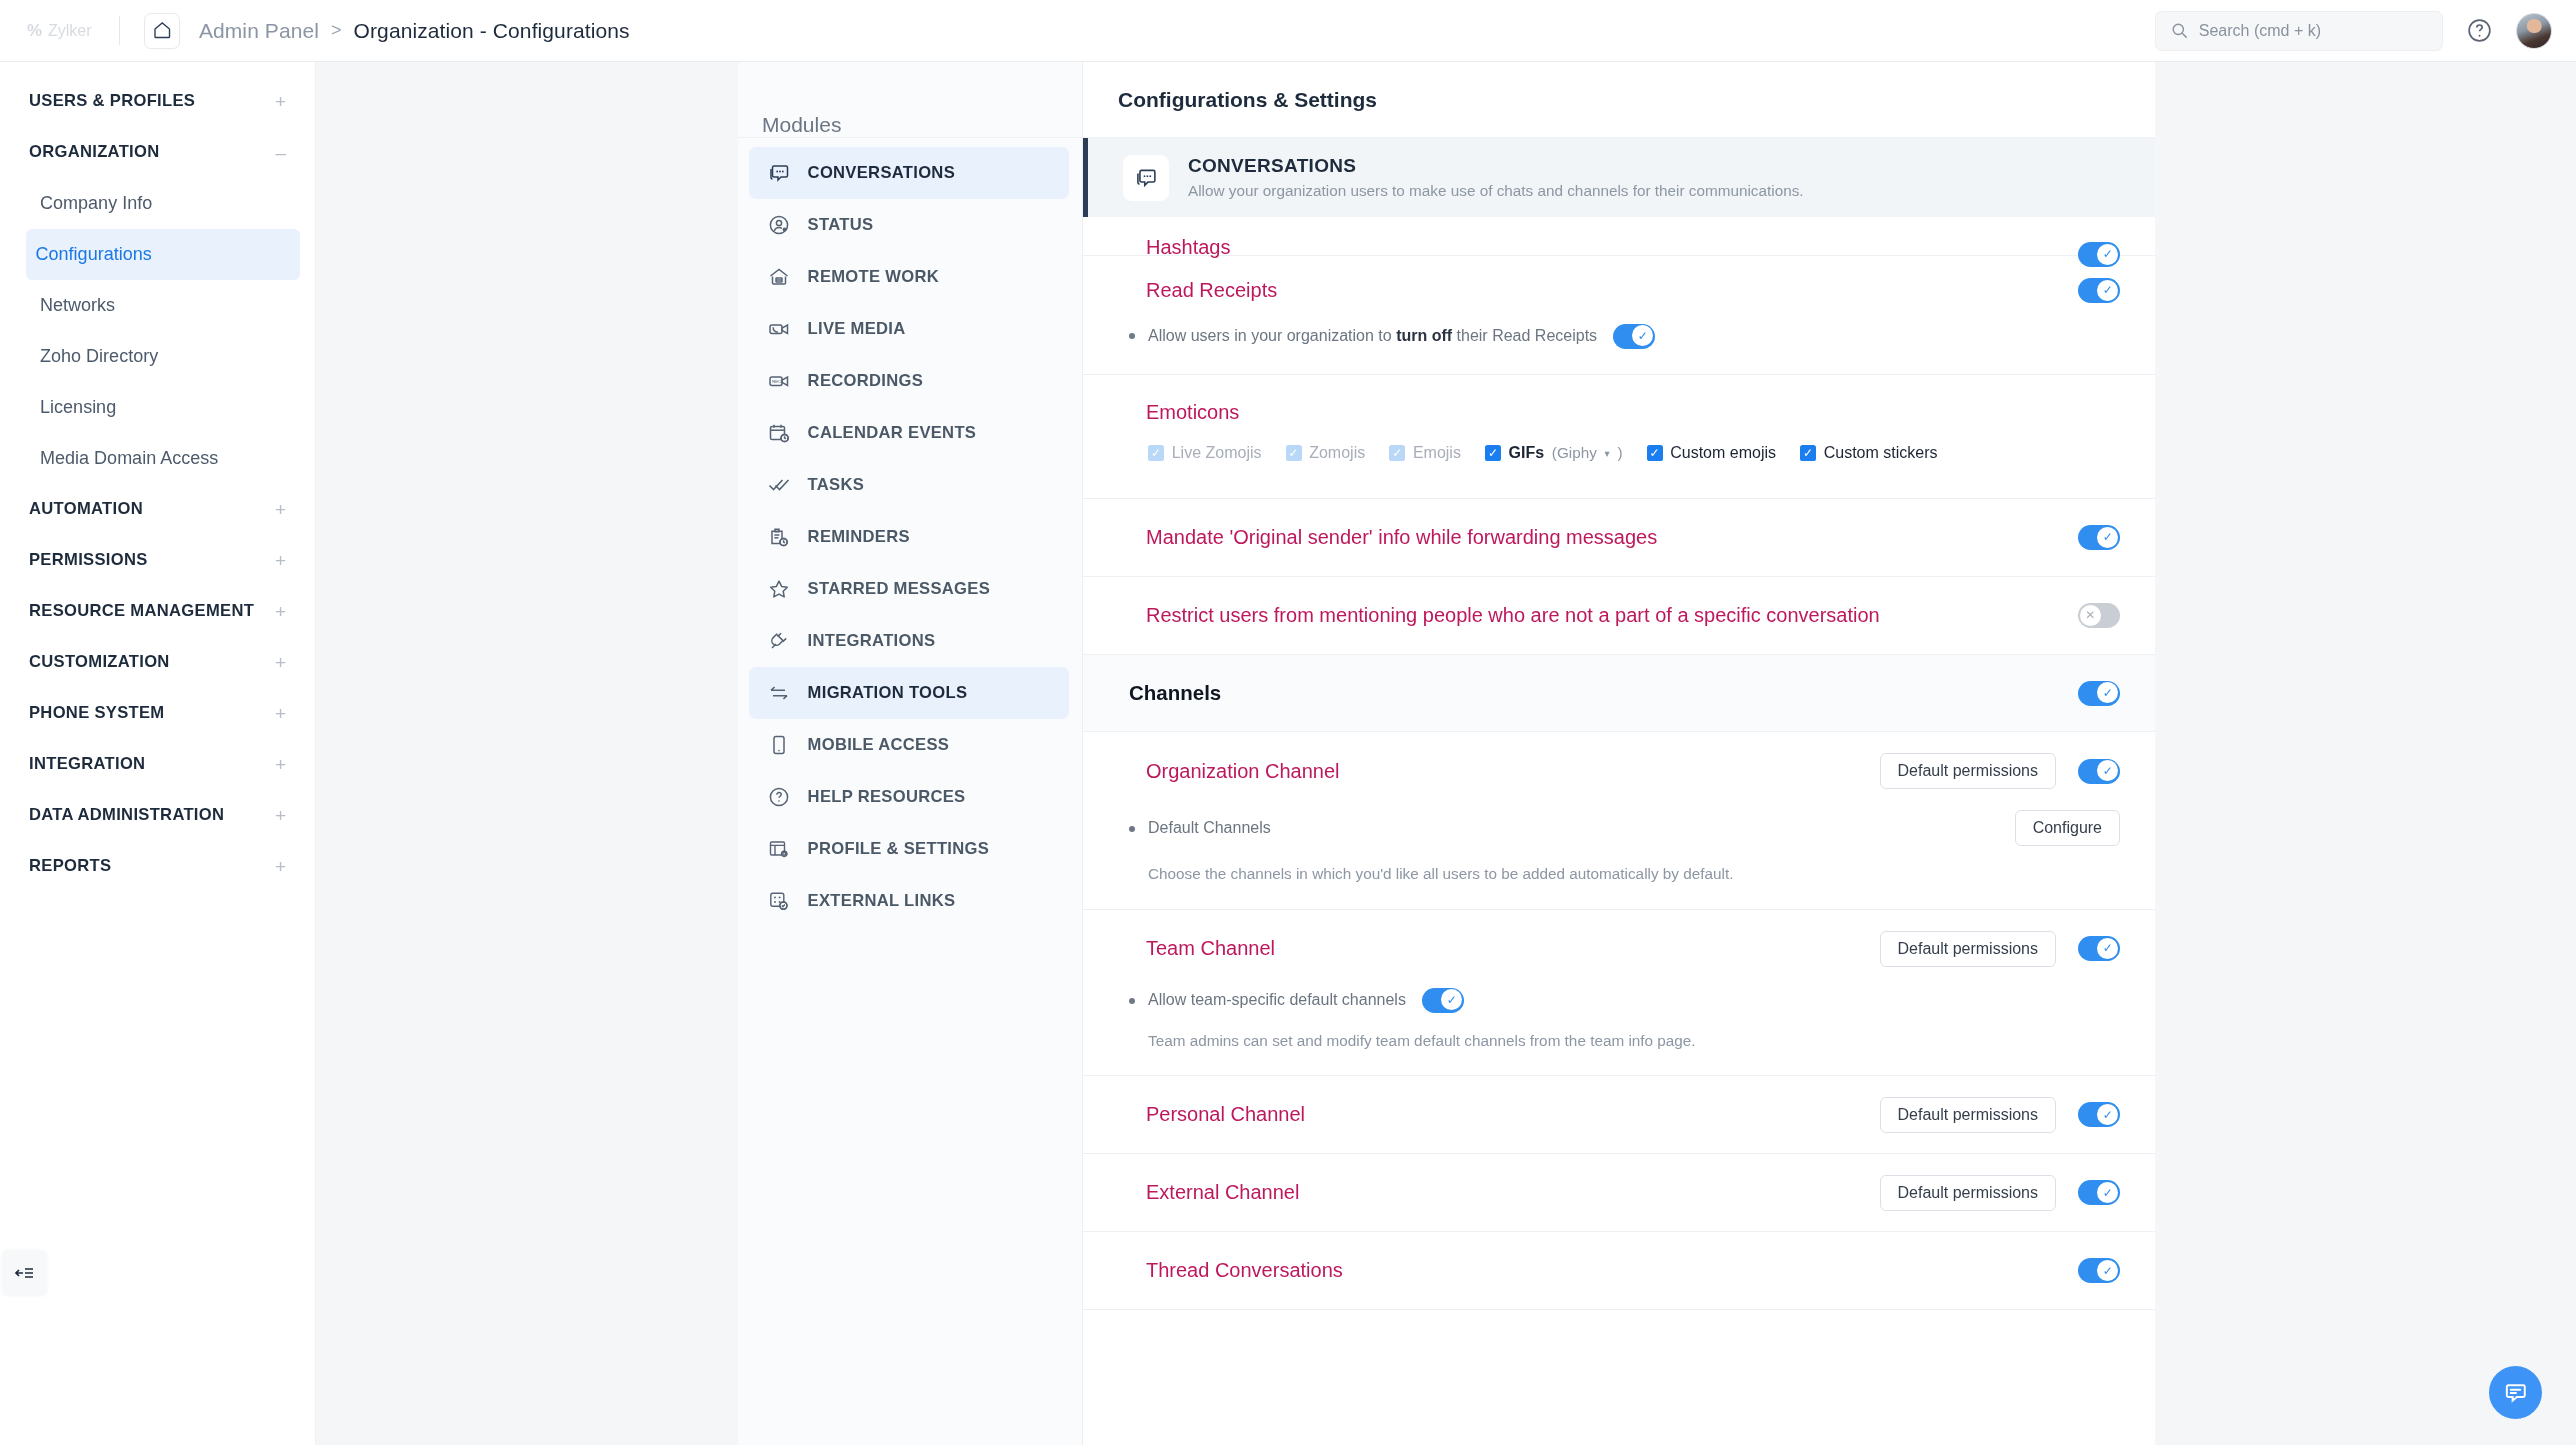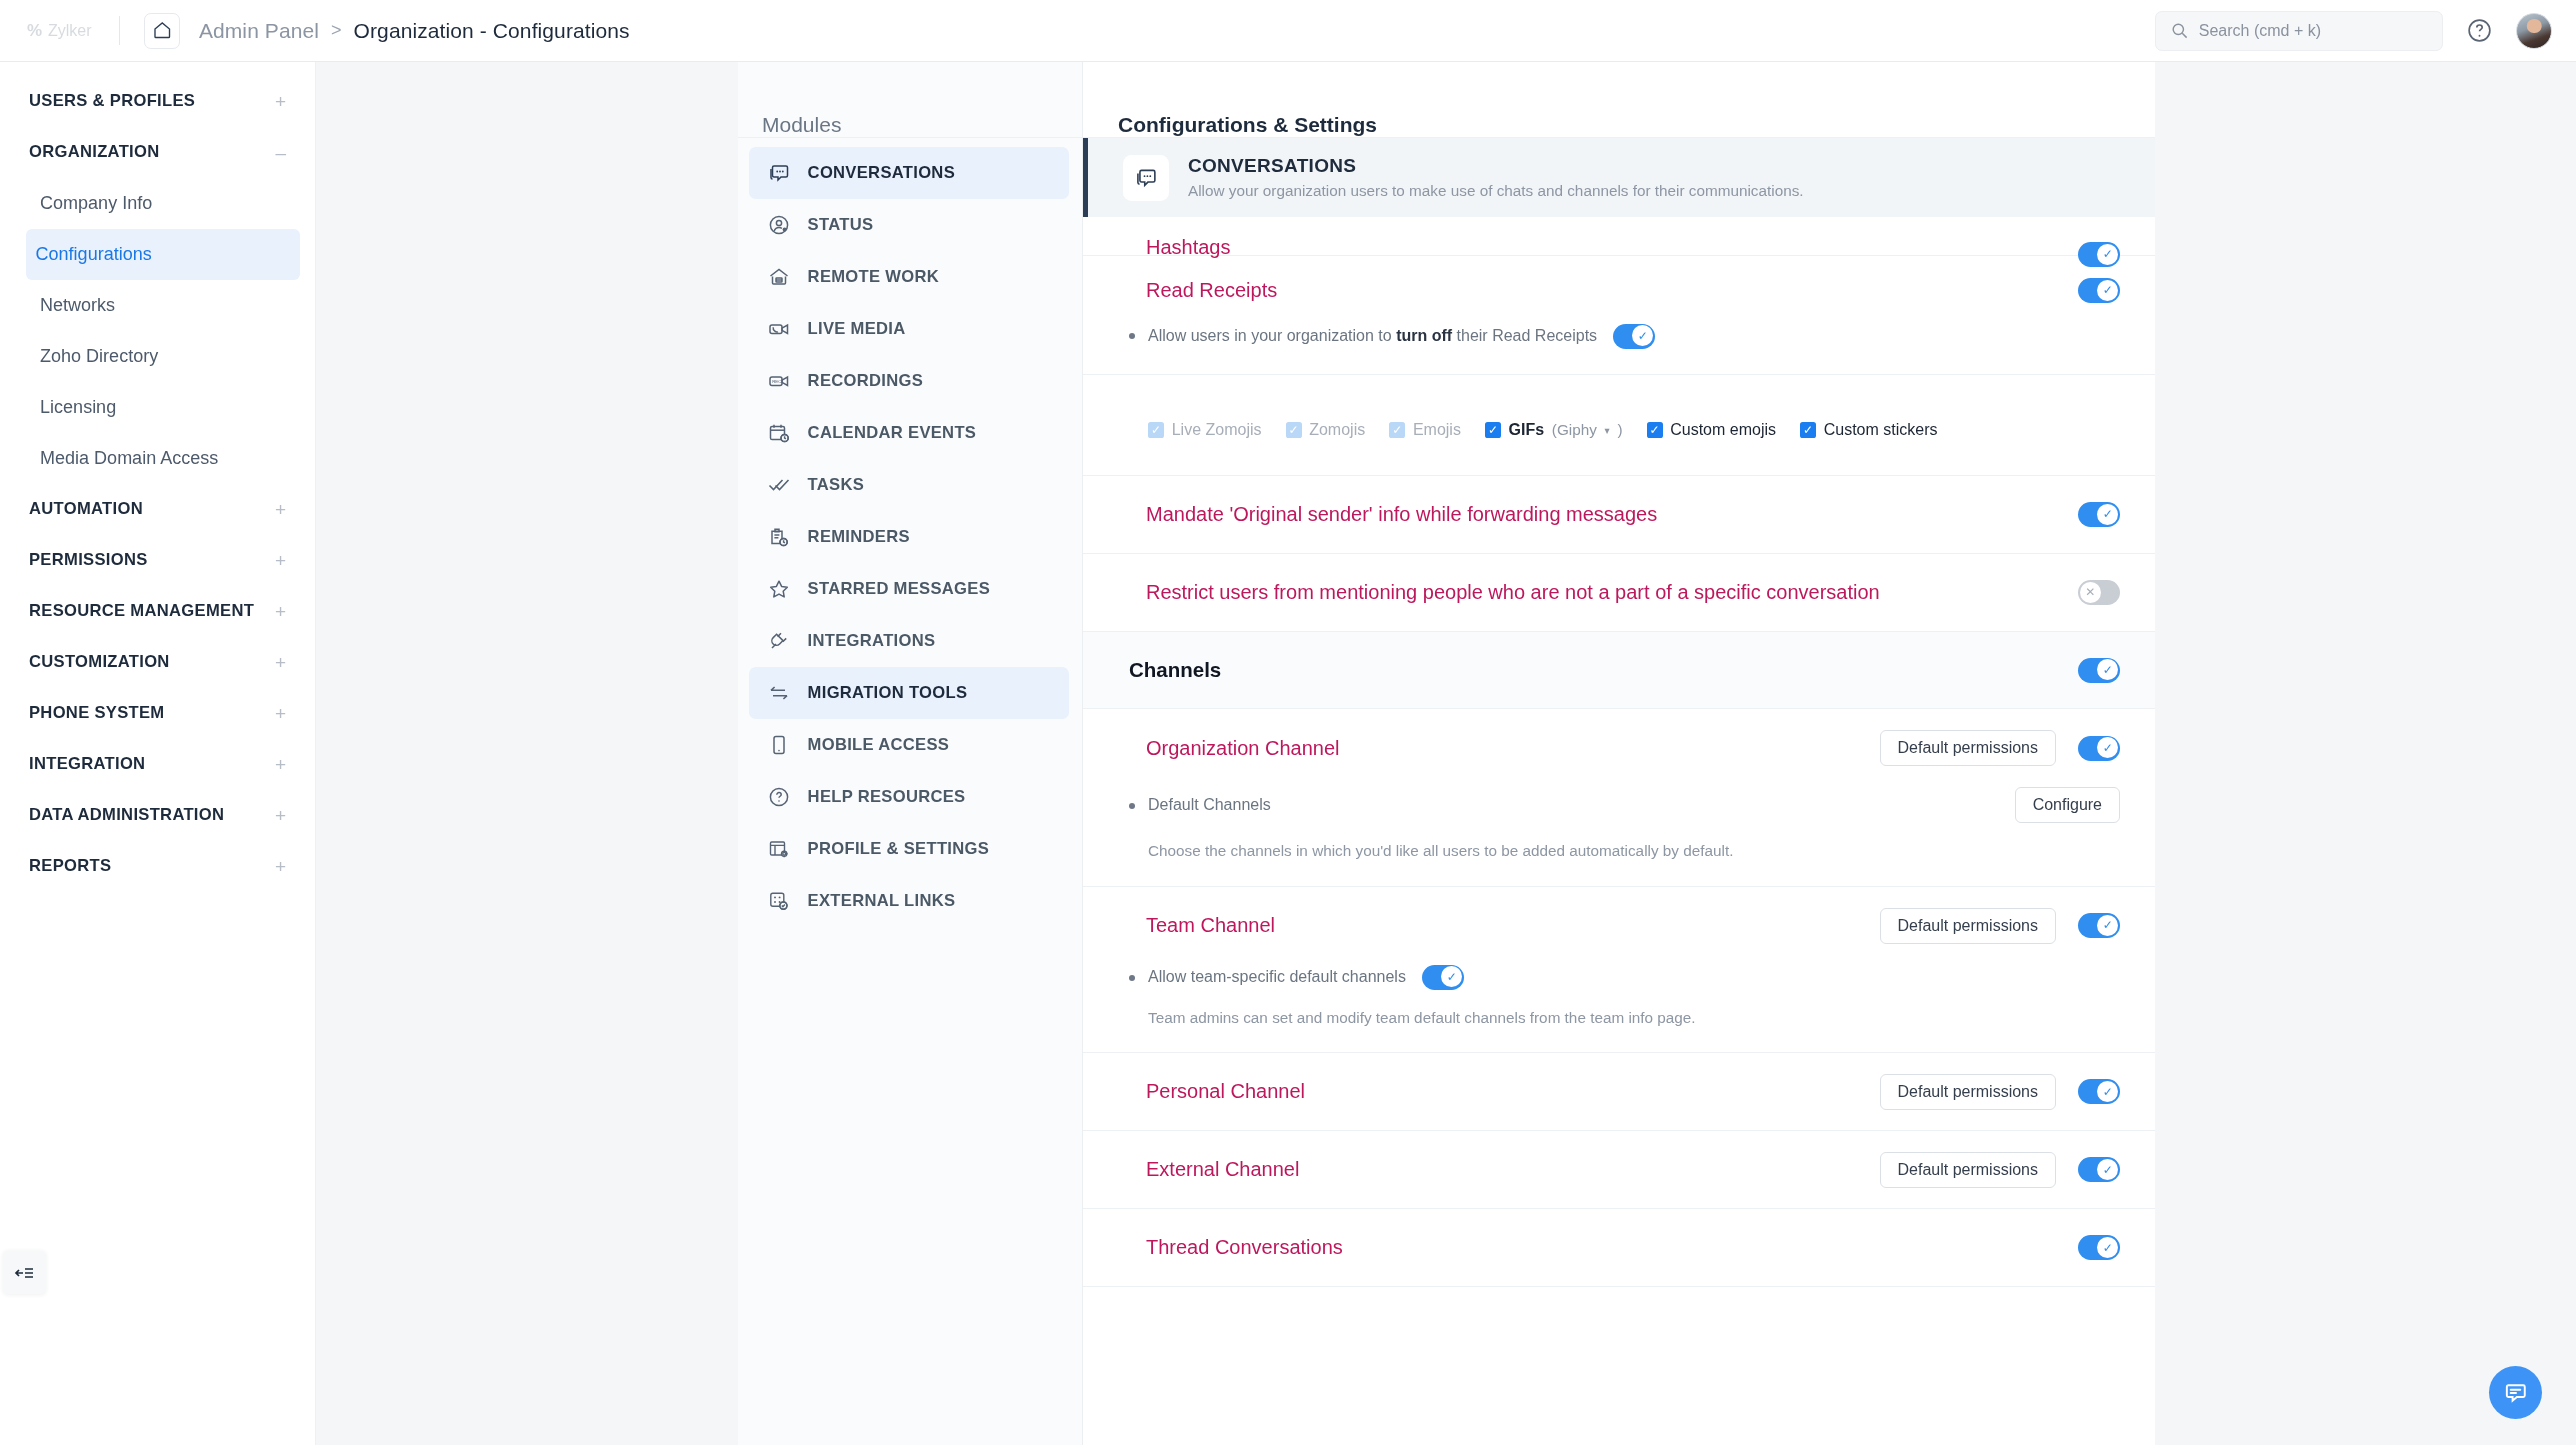--- a/index.html
+++ b/index.html
@@ -106,21 +106,21 @@
     font-size: 16.6px; font-weight: 700; color: #4b5866; letter-spacing: 0.3px;
   }
   .mod-item.active .mod-label { color: #1e2b3c; }
 
   
   .settings {
     position: absolute; left: 767px; top: 0; width: 1072px; height: 1383px;
     background: #ffffff; overflow: hidden;
   }
   .settings-head {
-    height: 76px; display: flex; align-items: flex-end; padding-left: 35px;
+    height: 76px; display: flex; align-items: center; padding-left: 35px;
     border-bottom: 0.9px solid #eef1f4;
   }
   .settings-title { font-size: 21px; font-weight: 700; color: #1e2b3c; }
 
   .module-banner {
     position: relative; height: 79px; background: #f2f5f8;
     display: flex; align-items: center; padding-left: 35px; gap: 19px;
     border-left: 5.1px solid #2c3e55;
   }
   .banner-ic {
@@ -528,20 +528,21 @@
         <div class="sub" style="margin-top:20.5px;">
           <span class="bullet"></span>
           <span class="sub-text"><span>Allow users in your organization to </span><b>turn off</b><span> their Read Receipts</span></span>
           <span class="tgl big on">
               <span class="knob">✓</span>
             </span>
         </div>
       </div>
 
       <div class="row" style="flex-direction:column; align-items:stretch; min-height:0; padding-top:25.6px; padding-bottom:36px;">
+        <span class="row-label">Emoticons</span>
         <div class="emoji-row" style="margin-top:20.5px;">
           <span class="cb-item">
             <span class="cb dim">✓</span>
             <span class="cb-label dim">Live Zomojis</span>
           </span>
           <span class="cb-item">
             <span class="cb dim">✓</span>
             <span class="cb-label dim">Zomojis</span>
           </span>
           <span class="cb-item">

